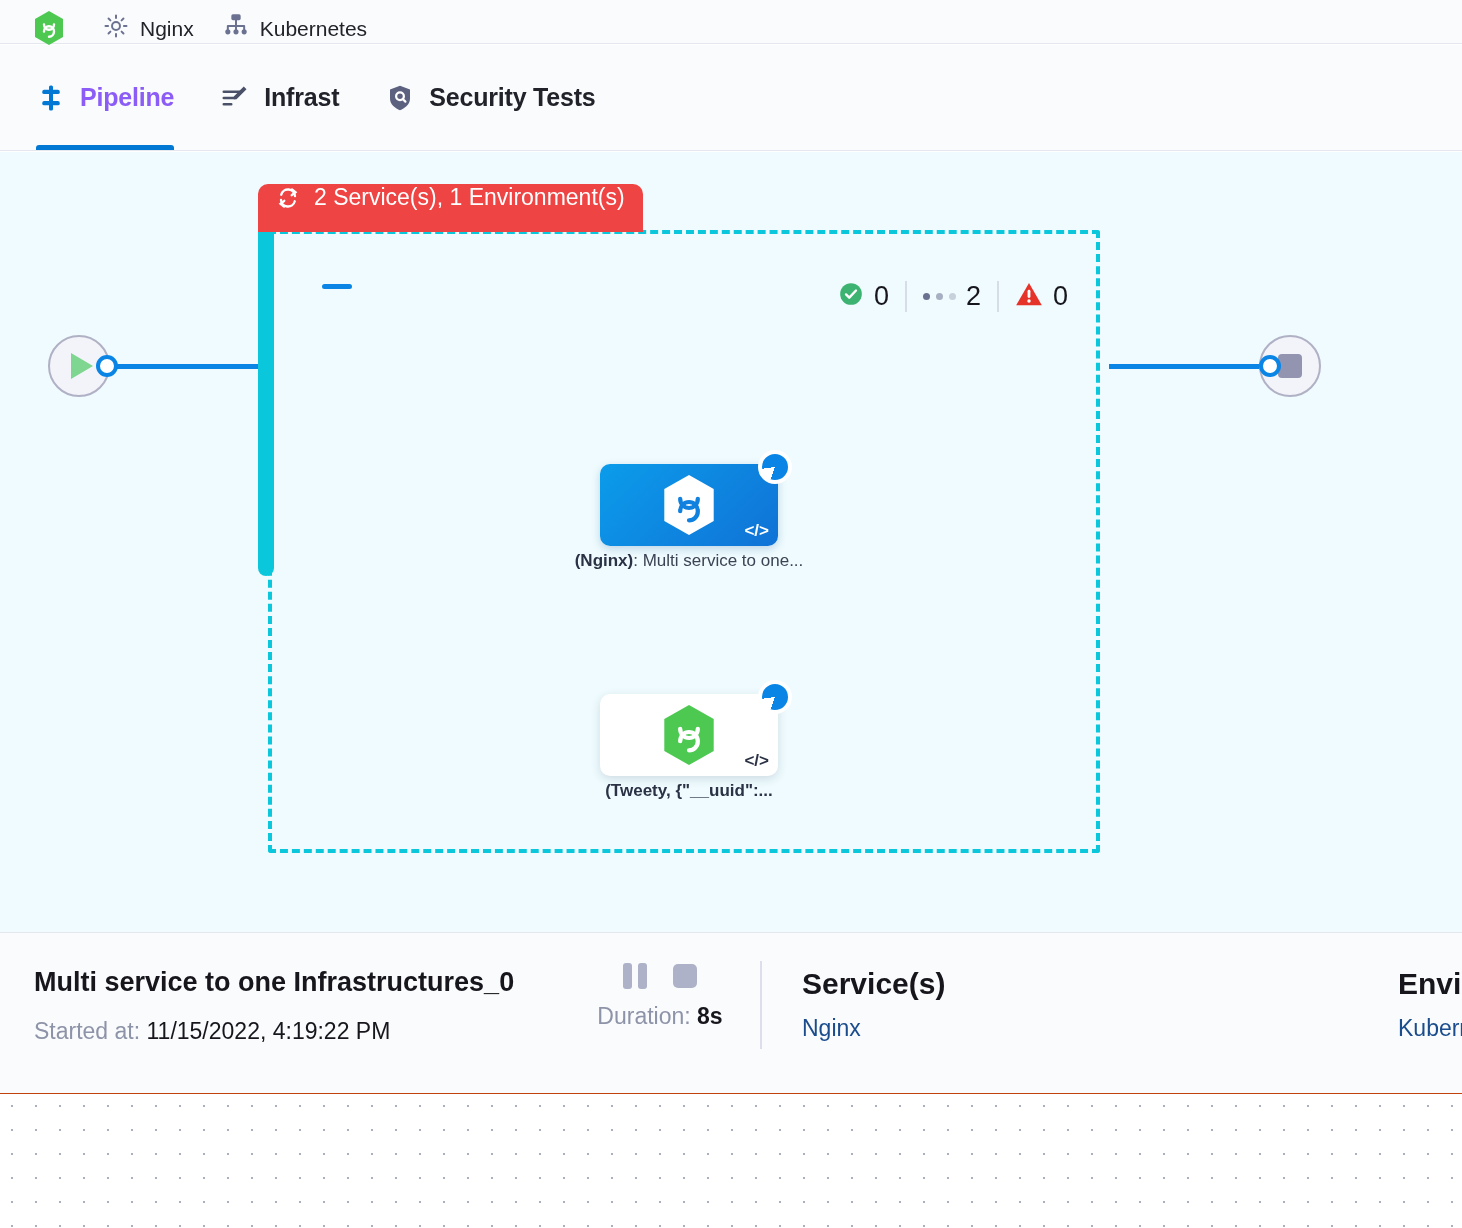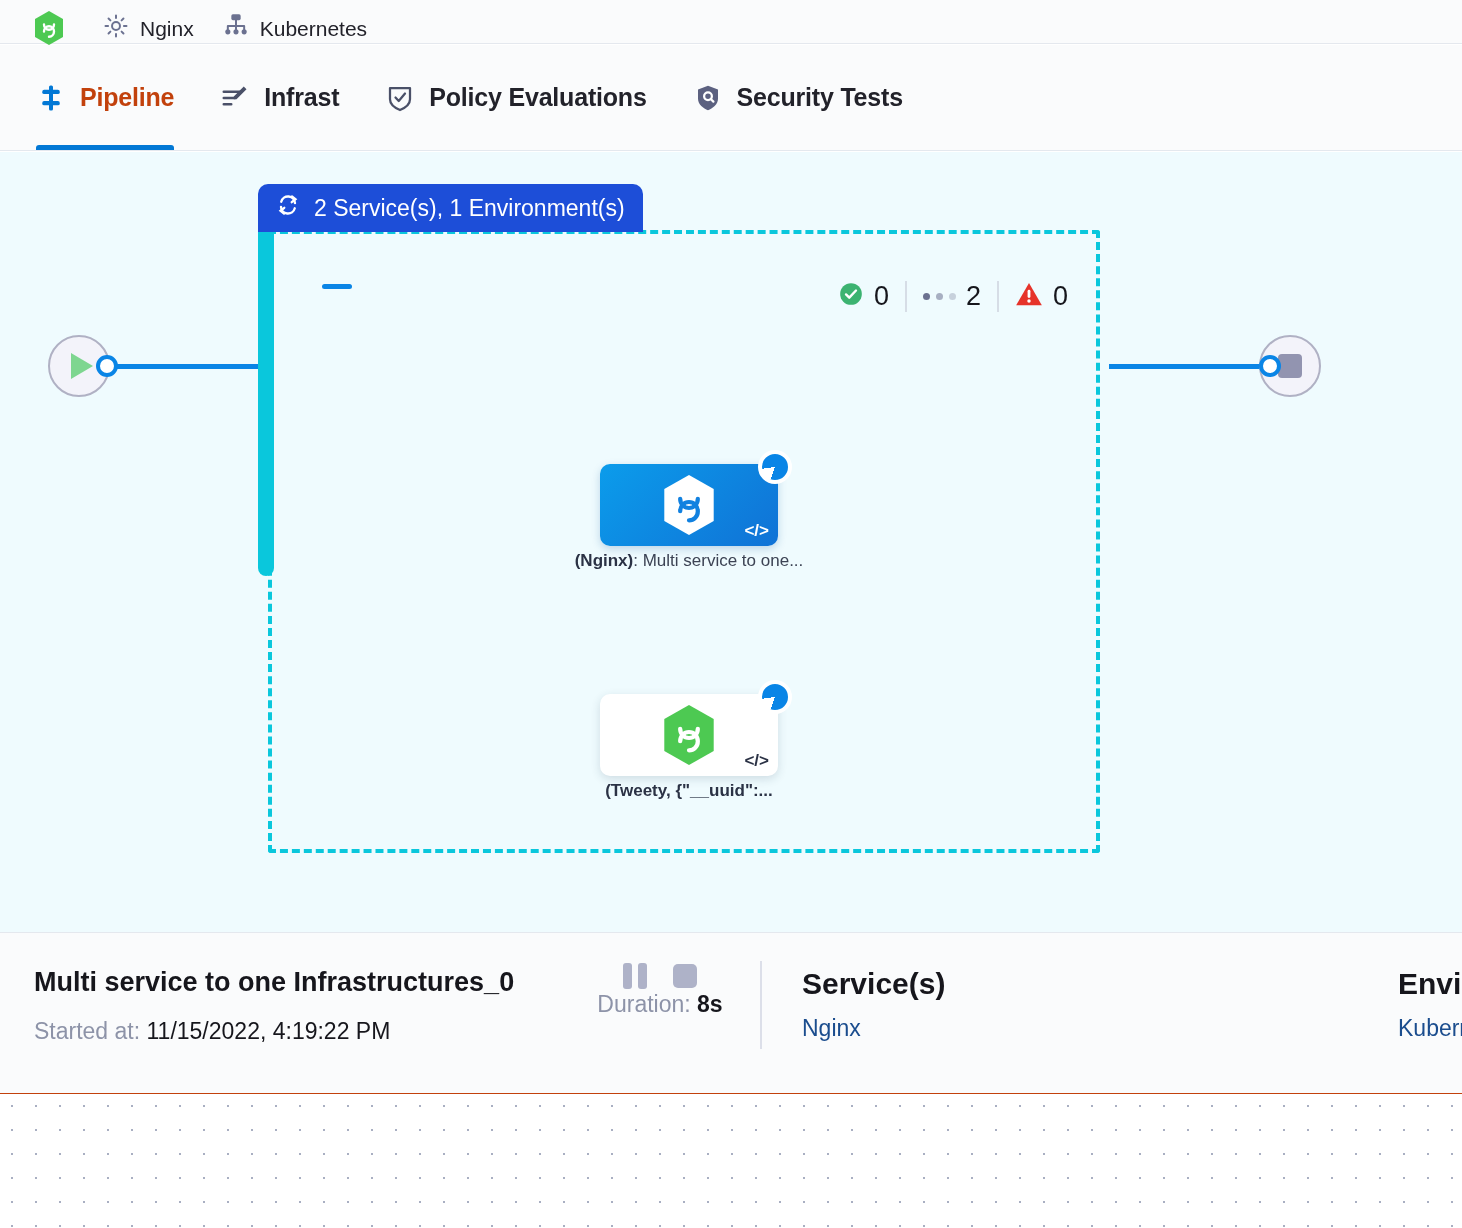--- a/index.html
+++ b/index.html
@@ -28,21 +28,21 @@
     position: absolute; top: 45px; left: 0; width: 1462px; height: 106px;
     background: #fafbfc;
     border-bottom: 1px solid #e4e8ee;
     display: flex; align-items: center; padding-left: 36px; gap: 46px;
   }
   .tab {
     display: flex; align-items: center; gap: 14px;
     height: 100%; position: relative; cursor: pointer;
   }
   .tab-label { font-size: 25px; color: #22222a; font-weight: 700; letter-spacing: -0.2px; }
-  .tab.active .tab-label { color: #c2410c; }
+  .tab.active .tab-label { color: #8b5cf6; }
   .tab.active::after {
     content: ""; position: absolute; left: 0; right: 0; bottom: 0;
     height: 5px; background: #0278d5; border-radius: 3px 3px 0 0;
   }
   .tab-icon { width: 30px; height: 30px; display: block; }
 
   
   .canvas {
     position: absolute; top: 152px; left: 0; width: 1462px; height: 780px;
     background: #effbfe;
@@ -74,24 +74,24 @@
   .port.end-port   { left: 1259px; top: 203px; }
 
   .edge { position: absolute; height: 5px; background: #0a85e6; top: 212px; }
   .edge.left  { left: 116px; width: 152px; }
   .edge.right { left: 1109px; width: 162px; }
 
   
   .group-wrap { position: absolute; left: 258px; top: 32px; }
   .group-tab {
     position: absolute; left: 0; top: 0;
-    background: #1d4ed8; color: #ffffff;
+    background: #ef4444; color: #ffffff;
     border-radius: 10px 10px 0 0;
     height: 48px; padding: 0 18px 0 16px;
-    display: flex; align-items: center; gap: 12px;
+    display: flex; gap: 12px;
     font-size: 23px; white-space: nowrap; z-index: 3;
   }
   .group-band {
     position: absolute; left: 0; top: 40px;
     width: 16px; height: 352px;
     background: #0ac7dc;
     border-radius: 0 0 8px 8px;
     z-index: 2;
   }
   .group-box {
@@ -179,21 +179,21 @@
   .detail-sub .muted { color: #8d93a8; }
 
   .detail-dur {
     padding-top: 28px; width: 200px;
     display: flex; flex-direction: column; align-items: center;
   }
   .dur-controls { display: flex; align-items: center; gap: 26px; height: 30px; }
   .ic-pause { display: flex; gap: 6px; cursor: pointer; }
   .ic-pause span { width: 9px; height: 26px; background: #aeb2c8; border-radius: 3px; display: block; }
   .ic-stop { width: 24px; height: 24px; background: #aeb2c8; border-radius: 5px; cursor: pointer; }
-  .dur-text { font-size: 23px; color: #8d93a8; white-space: nowrap; }
+  .dur-text { margin-top: 12px; font-size: 23px; color: #8d93a8; white-space: nowrap; }
   .dur-text b { color: #16161c; font-weight: 700; }
 
   .vdivider { width: 2px; height: 88px; background: #dcdfe9; margin-top: 28px; }
 
   .detail-col { padding: 34px 0 0 40px; }
   .col-head { font-size: 30px; font-weight: 700; color: #16161c; white-space: nowrap; }
   .col-link { margin-top: 14px; font-size: 23px; color: #1b4d8e; cursor: pointer; white-space: nowrap; }
 
   .detail-col.env { margin-left: auto; padding-left: 0; padding-right: 0; width: 64px; overflow: hidden; }
 
@@ -262,29 +262,20 @@
     <div class="tab">
       <span>
         <svg class="tab-icon" viewBox="0 0 24 24" fill="none" stroke="#4a5068" stroke-width="2" stroke-linecap="round">
           <path d="M3 7h13M3 12h9M3 17h6"></path>
           <path d="M20.6 4.4l-1.6-1.6-8 8v2.2h2.2l8-8z" fill="#4a5068" stroke="none"></path>
         </svg>
       </span>
       <span class="tab-label">Infrast</span>
     </div>
 
-    <div class="tab">
-      <span>
-        <svg class="tab-icon" viewBox="0 0 24 24" fill="none" stroke="#4a5068" stroke-width="1.8" stroke-linejoin="round">
-          <path d="M4 4h16v9c0 4.5-4.6 7.2-8 8.6C8.6 20.2 4 17.5 4 13V4z"></path>
-          <path d="M8.4 11.6l2.6 2.8 5-6" stroke-linecap="round"></path>
-        </svg>
-      </span>
-      <span class="tab-label">Policy Evaluations</span>
-    </div>
 
     <div class="tab">
       <span>
         <svg class="tab-icon" viewBox="0 0 24 24">
           <path d="M12 2.2l8 3v7.3c0 4.6-4.4 7.6-8 9.3-3.6-1.7-8-4.7-8-9.3V5.2l8-3z" fill="#5c6180"></path>
           <circle cx="12" cy="10.6" r="3.1" fill="none" stroke="#ffffff" stroke-width="1.8"></circle>
           <path d="M14.2 12.8l2.1 2.1" stroke="#ffffff" stroke-width="1.8" stroke-linecap="round"></path>
         </svg>
       </span>
       <span class="tab-label">Security Tests</span>

